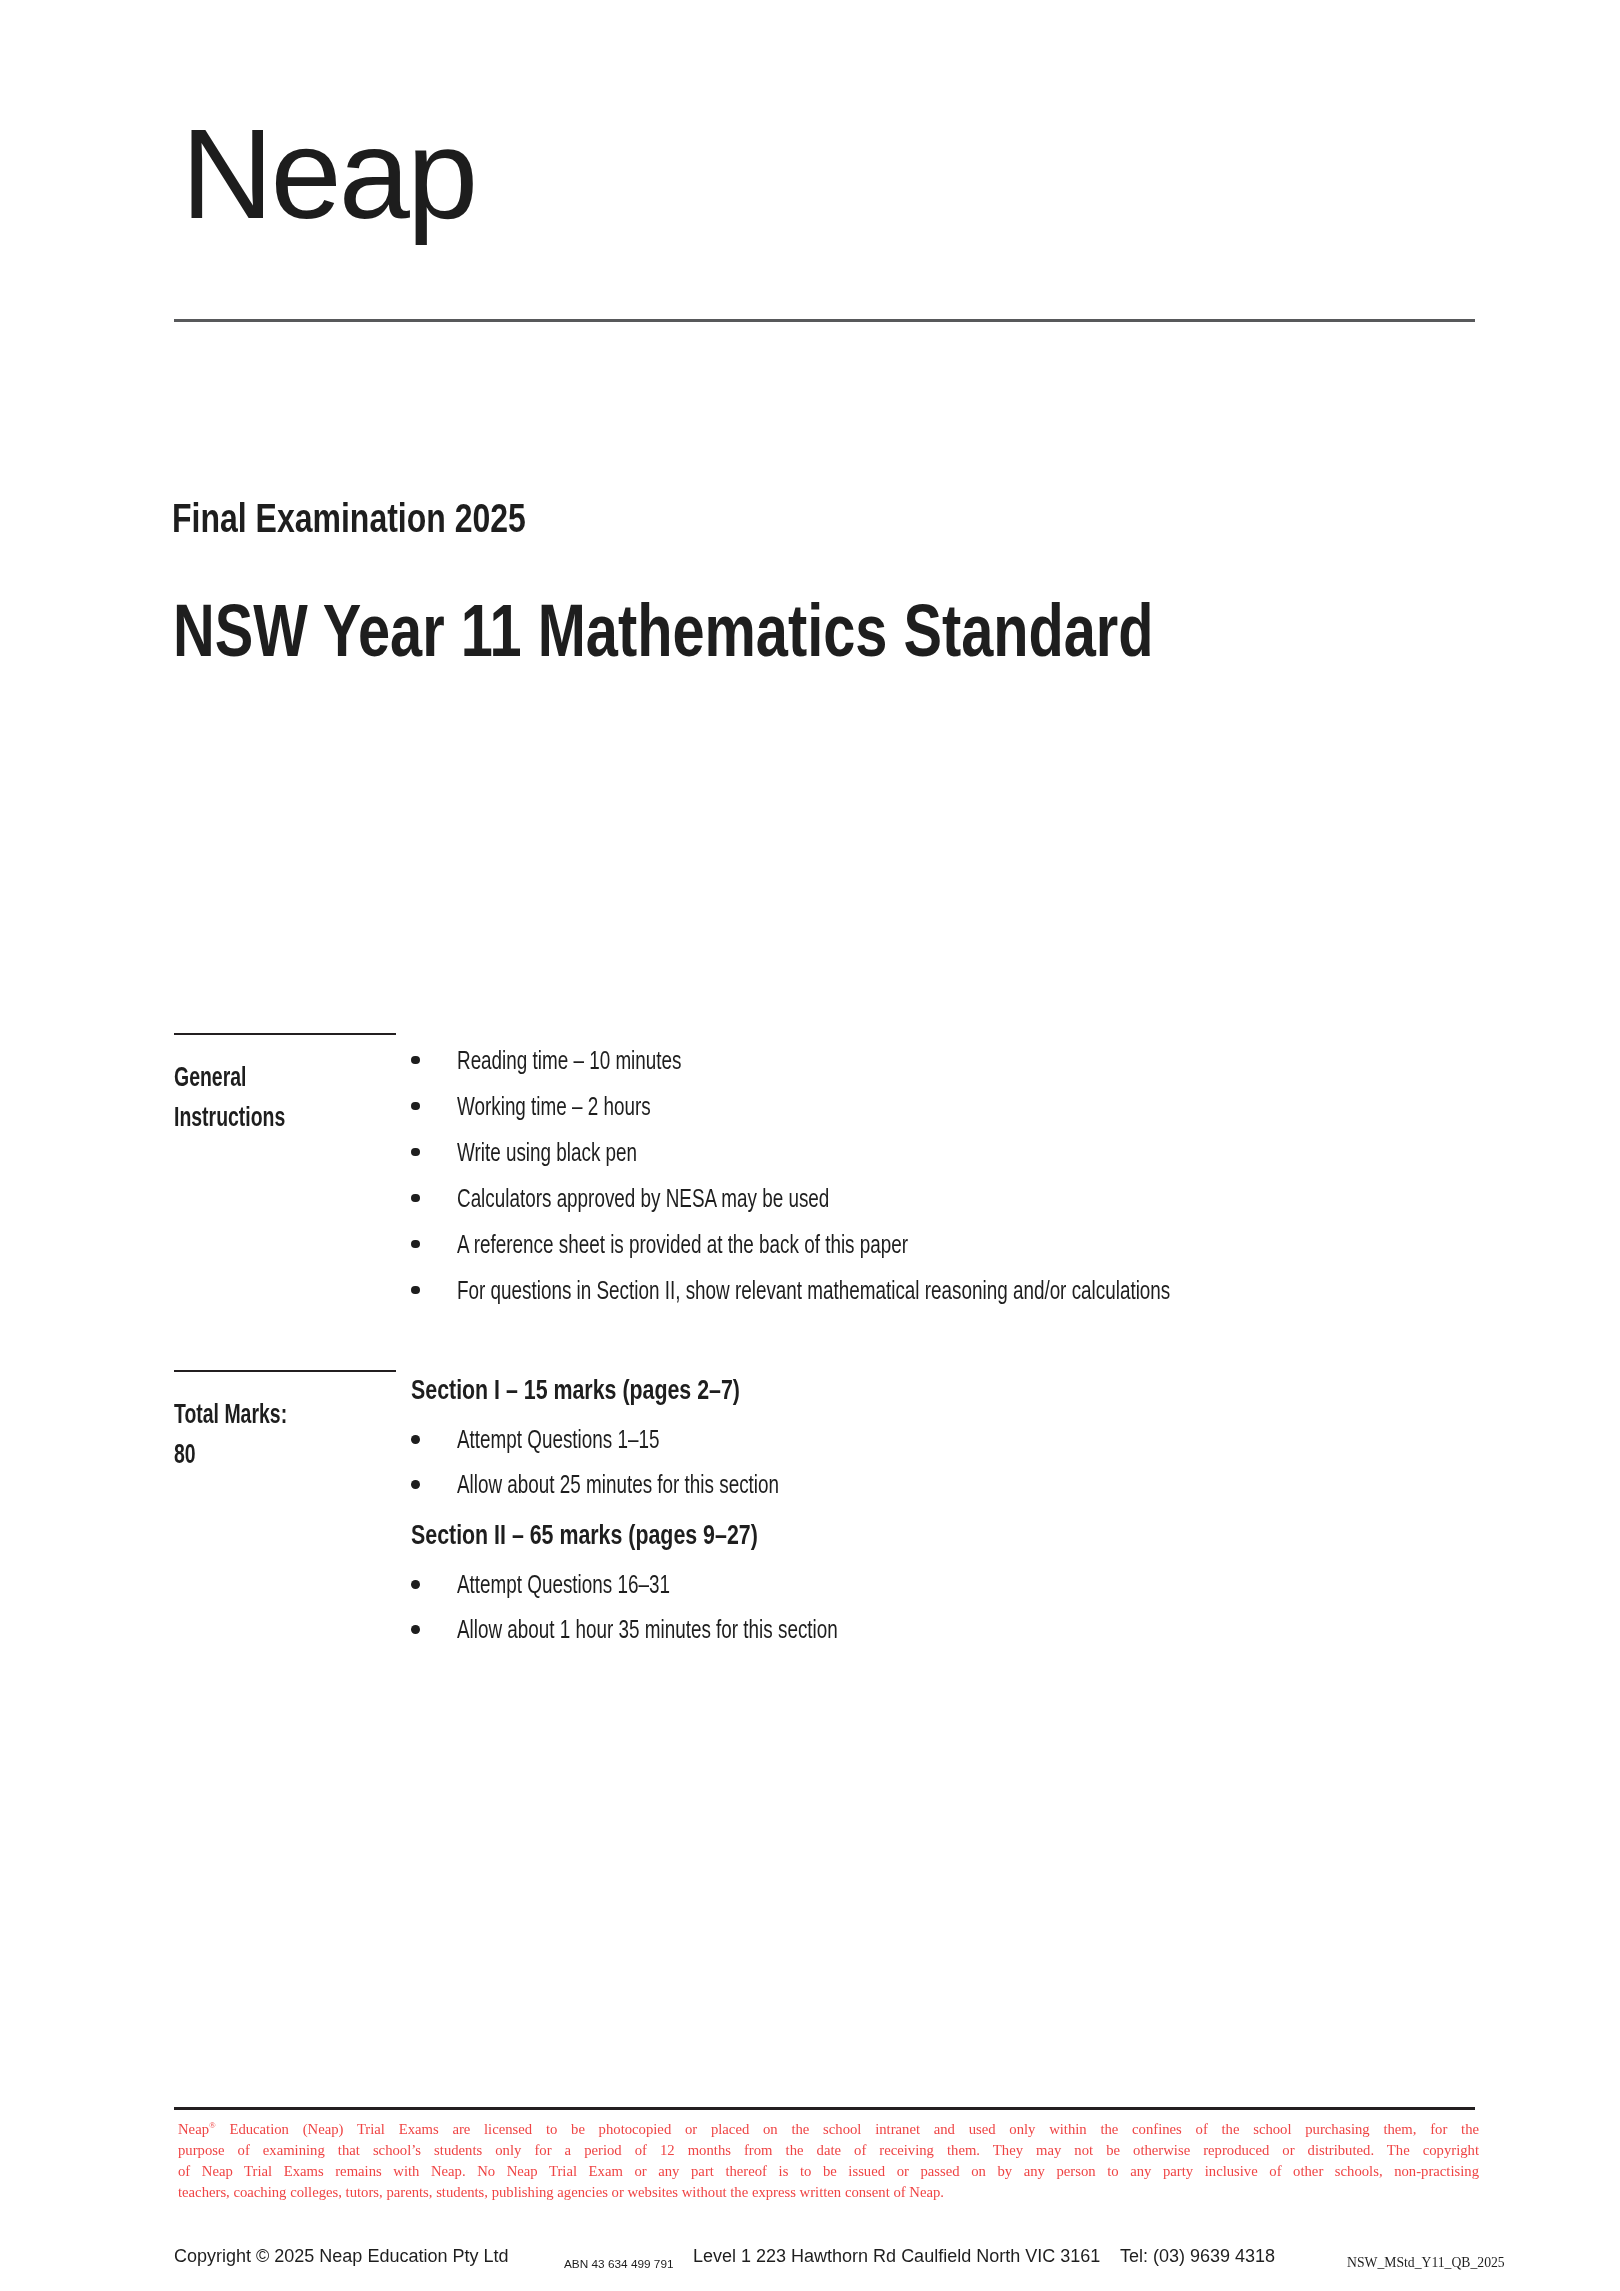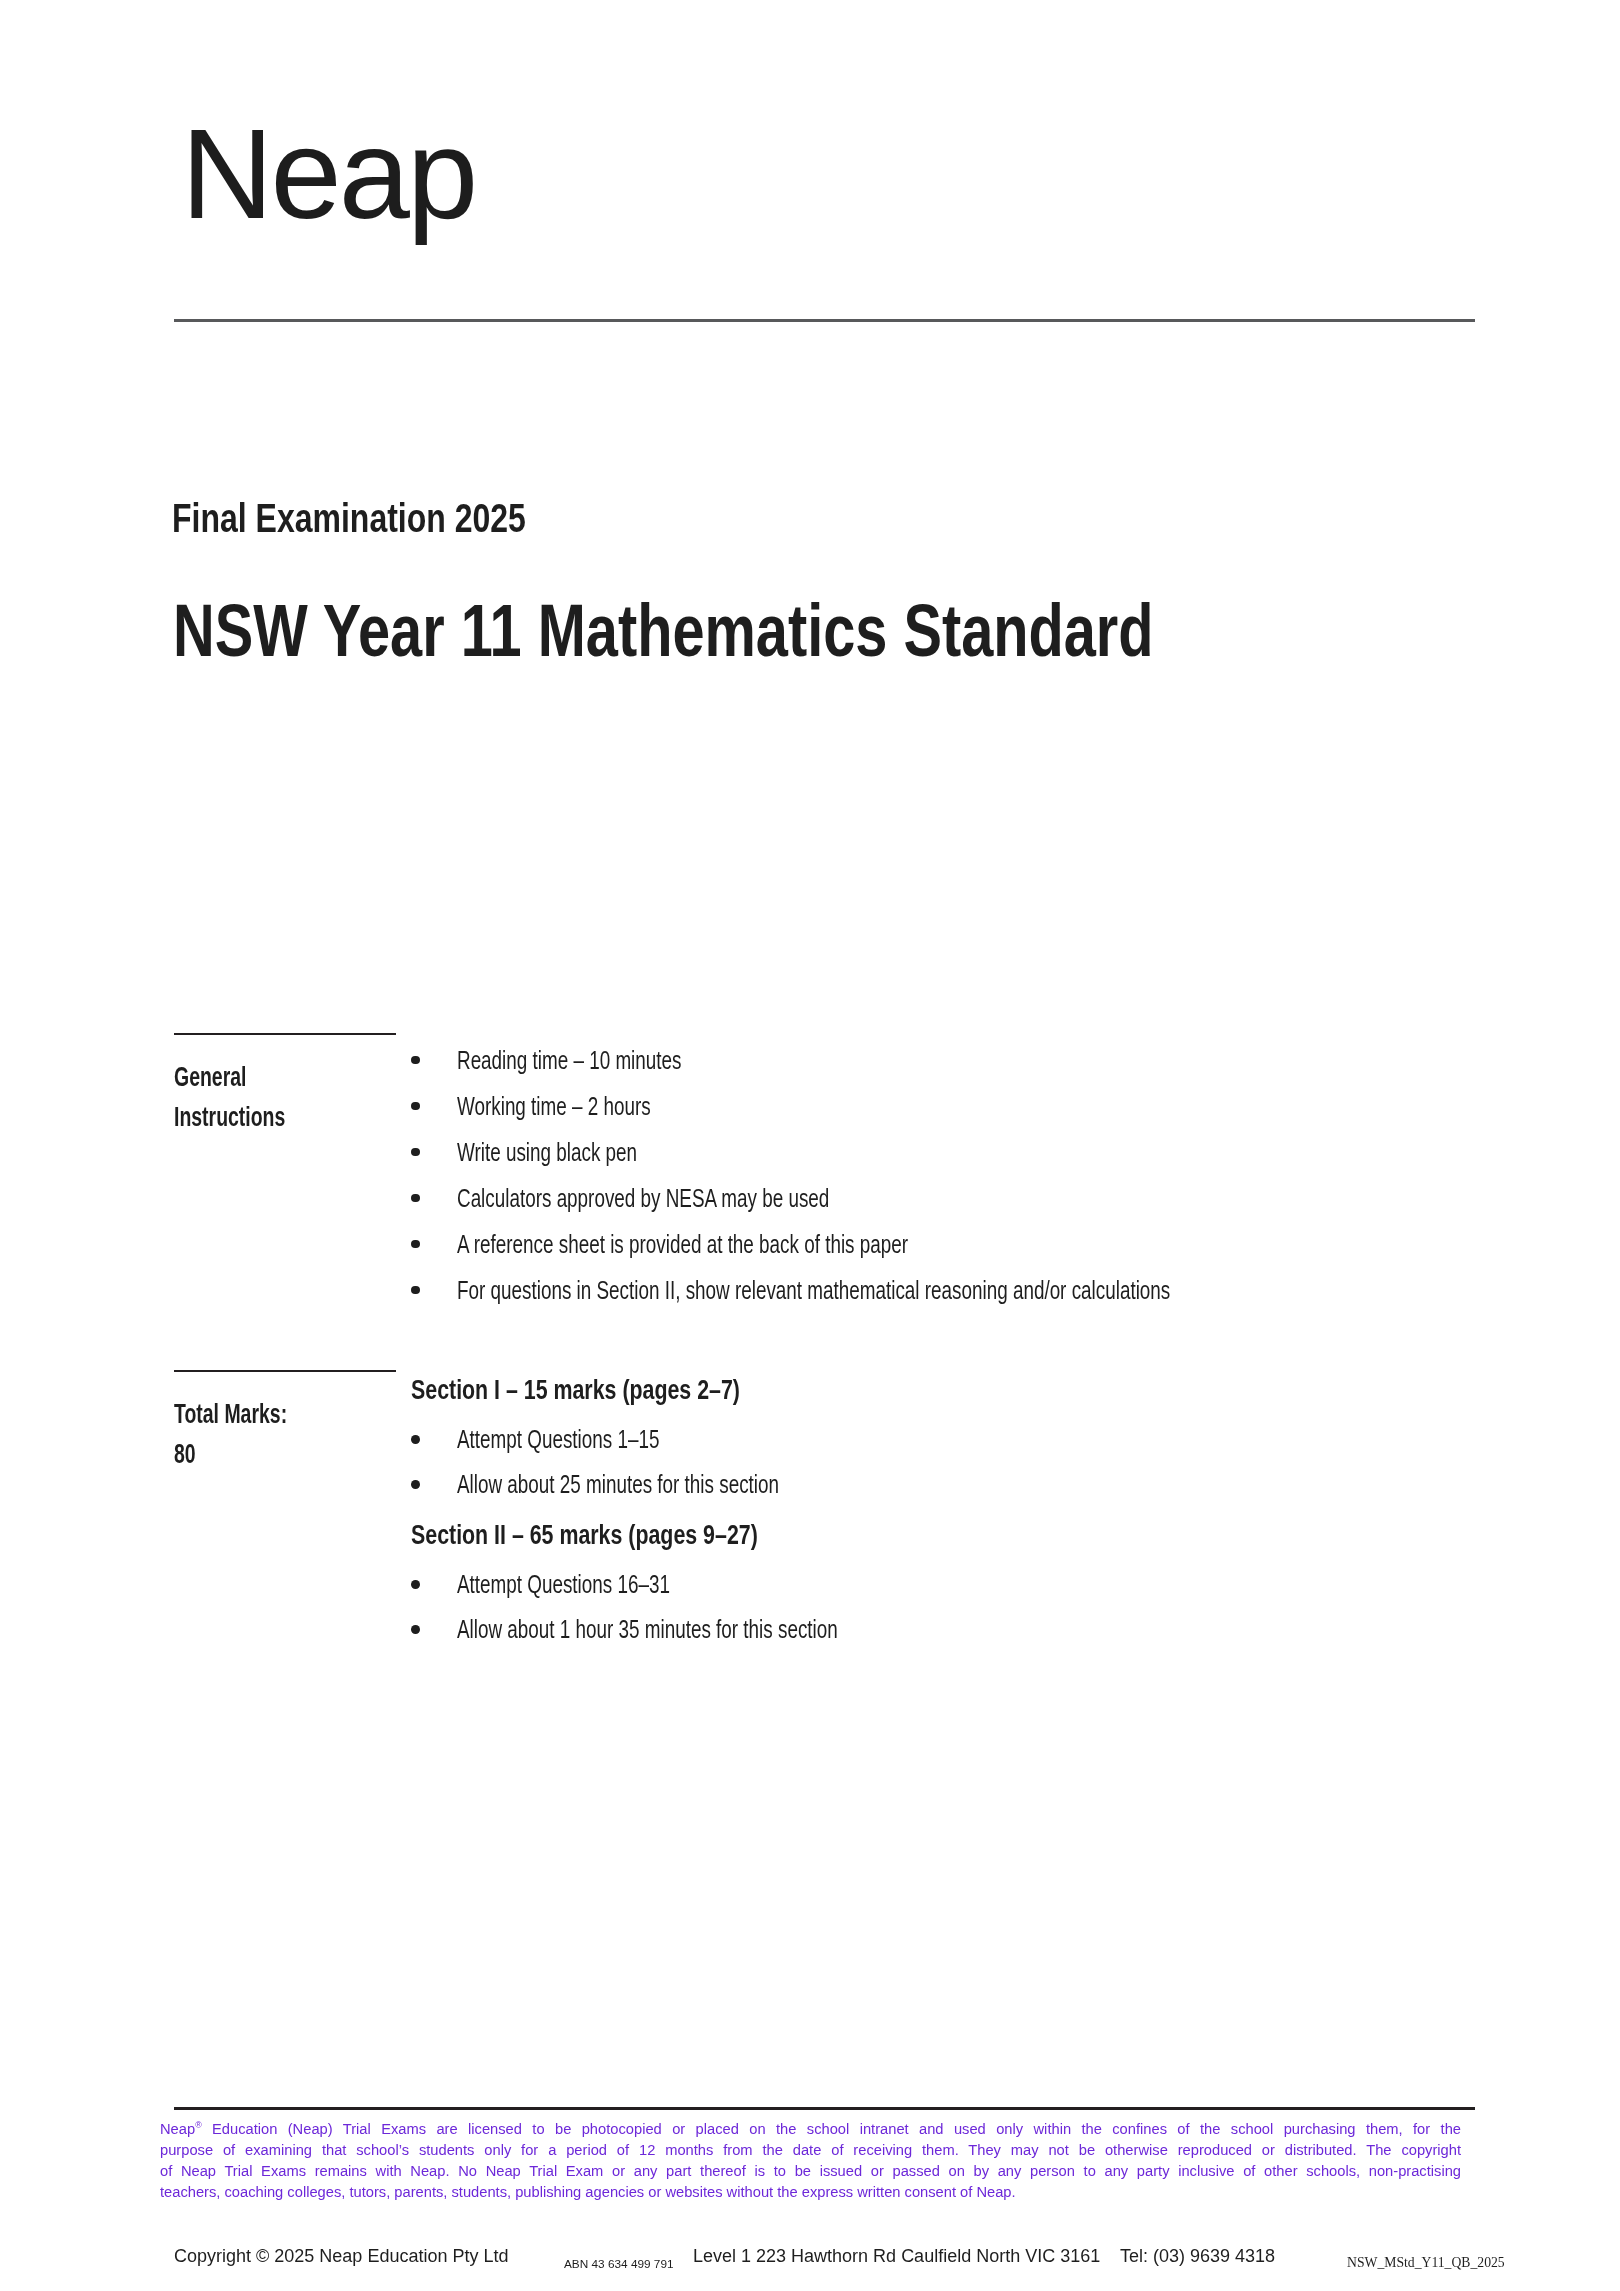--- a/index.html
+++ b/index.html
@@ -60,22 +60,22 @@
     display:flex;align-items:flex-start;height:43px;
     font-size:27.4px;font-weight:bold;
   }
   .sec-gap{height:11.8px;}
 
   .rule-footer{
     position:absolute;left:174px;top:2107px;width:1301px;height:2.9px;
     background:#231f20;
   }
   .legal{
-    position:absolute;left:160px;top:2119px;width:1301px;
-    font-size:14.7px;line-height:21px;color:#6d28d9;
+    position:absolute;left:178px;top:2119px;width:1301px;
+    font-size:14.7px;line-height:21px;color:#ef4444;font-family:Liberation Serif, serif;
   }
   .legal .just{text-align:justify;text-align-last:justify;}
   .legal sup{font-size:8.8px;line-height:0;}
   .cr{position:absolute;line-height:21.6px;margin-top:20px;}
   .cr-main{font-size:18px;top:2226px;}
   .cr-abn{font-size:11.8px;top:2234px;}
   .cr-code{font-family:"Liberation Serif","DejaVu Serif",serif;font-size:13.7px;top:2232px;}
 </style>
 </head>
 <body>

